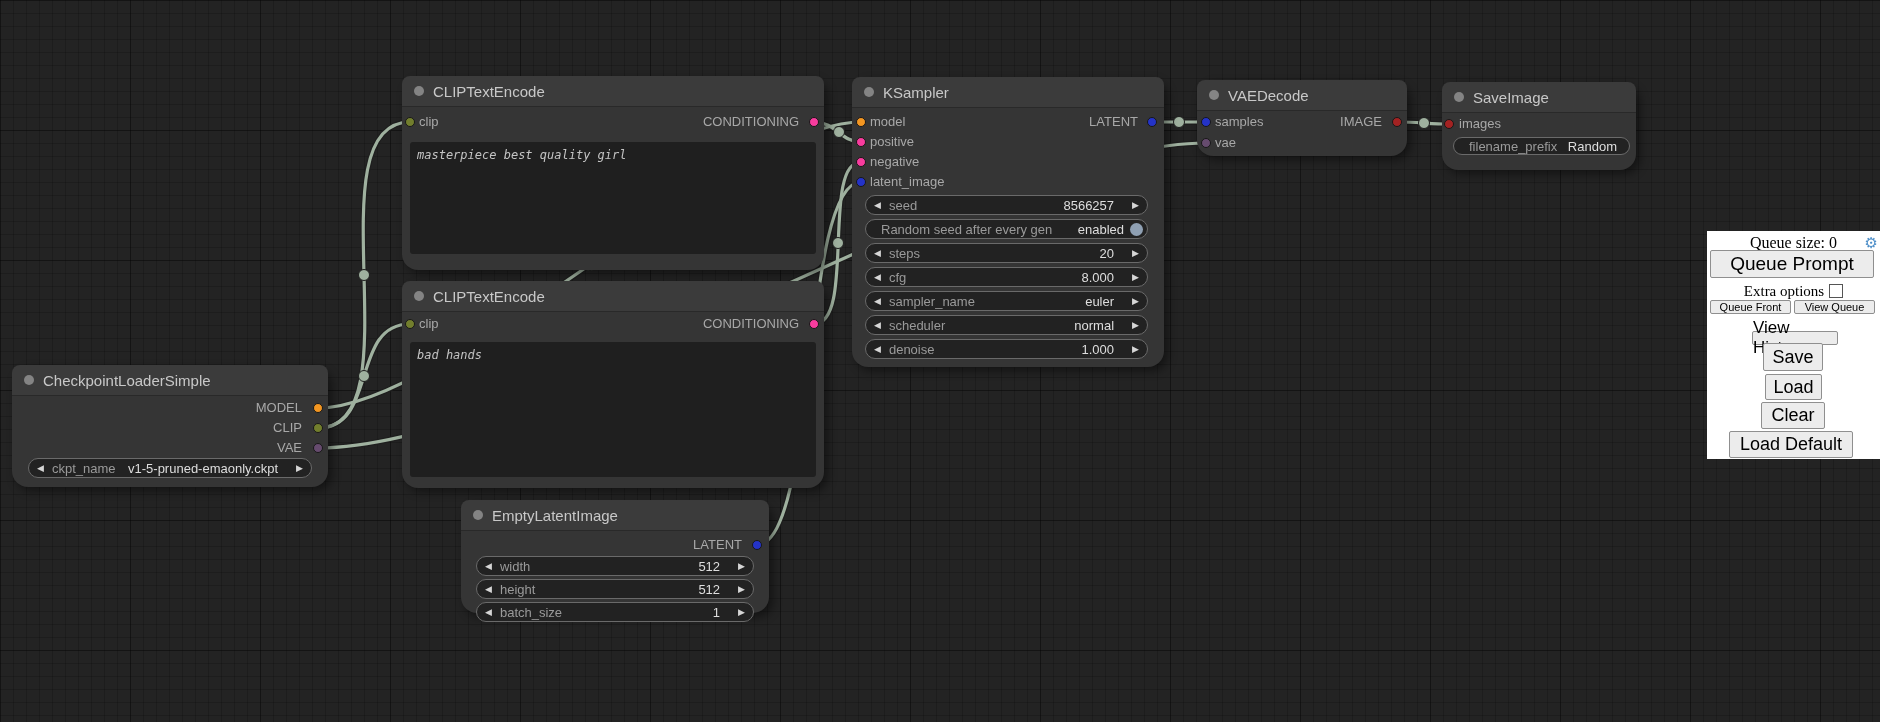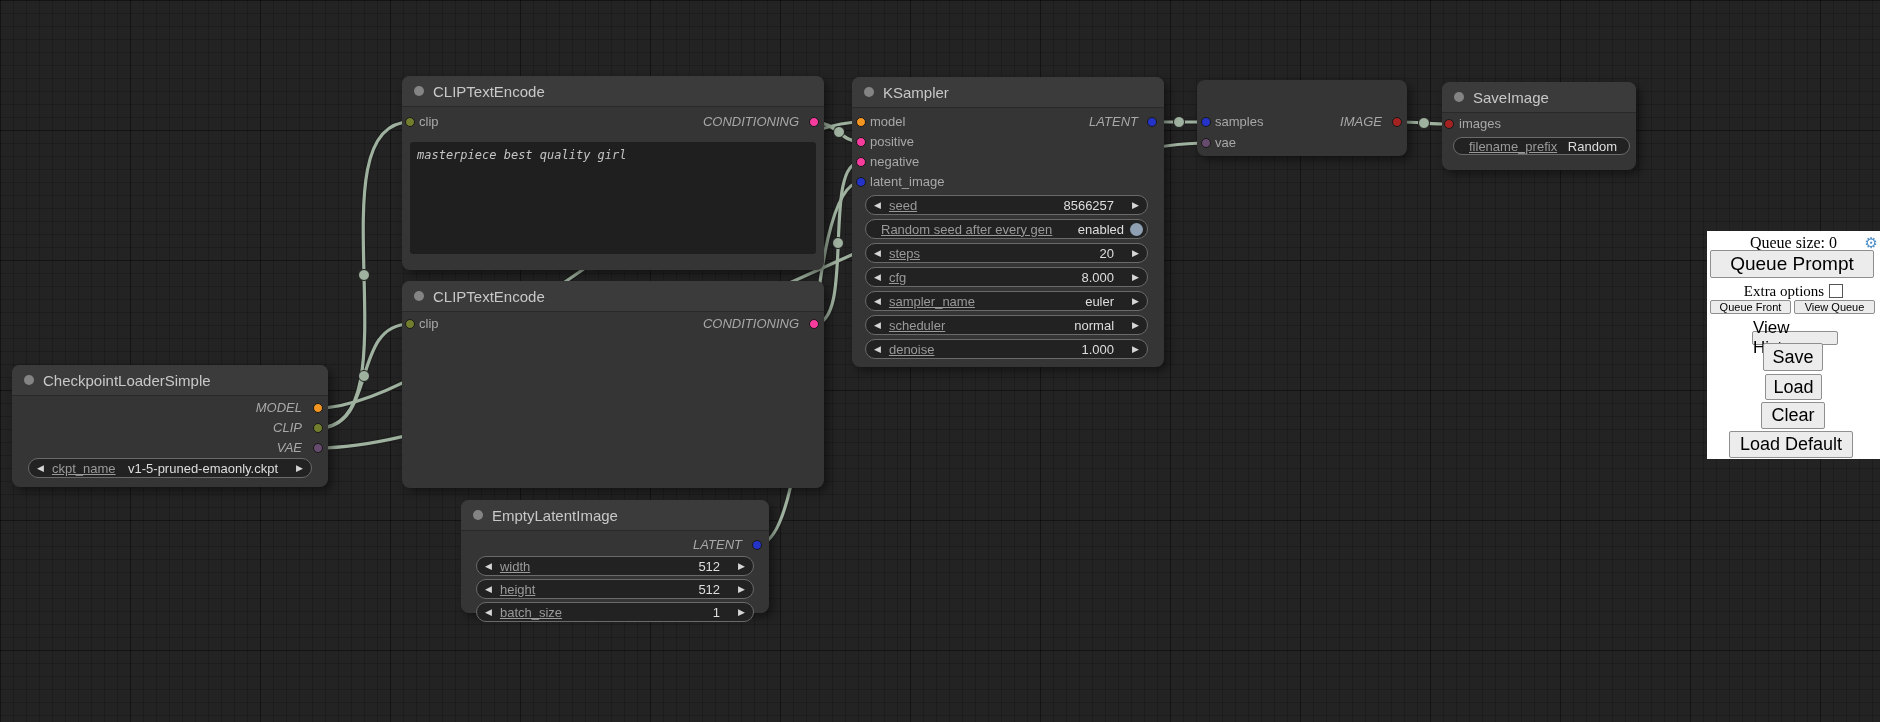--- a/index.html
+++ b/index.html
@@ -9,44 +9,44 @@
     background-color:#232323;
     background-image:
       linear-gradient(rgba(0,0,0,0.30) 1px, transparent 1px),
       linear-gradient(90deg, rgba(0,0,0,0.30) 1px, transparent 1px),
       linear-gradient(rgba(0,0,0,0.16) 1px, transparent 1px),
       linear-gradient(90deg, rgba(0,0,0,0.16) 1px, transparent 1px);
     background-size:130px 130px,130px 130px,13px 13px,13px 13px;
   }
   #links{position:absolute;left:0;top:0;z-index:0;}
   .node{
-    position:absolute;background:#353535;border-radius:8px;z-index:1;
+    position:absolute;background:#353535;border-radius:16px;z-index:1;
     box-shadow:4px 4px 10px rgba(0,0,0,0.45);
   }
   .node-header{
     height:30px;background:#3b3b3b;border-radius:8px 8px 0 0;
     border-bottom:1px solid #292929;display:flex;align-items:center;
   }
   .title-dot{width:10px;height:10px;border-radius:50%;background:#848484;margin:0 9px 0 12px;flex:0 0 auto;}
   .node-title{color:#c8c8c8;font-size:15px;white-space:nowrap;}
   .dot{position:absolute;width:10px;height:10px;border-radius:50%;background:#888;border:1px solid #181818;box-sizing:border-box;}
   .slot-label{position:absolute;color:#a8a8a8;font-size:13px;line-height:16px;white-space:nowrap;}
-  .slot-label.out{text-align:right;font-style:italic;}
+  .slot-label.out{text-align:right;}
   .textbox{
     position:absolute;background:#1f1f1f;border-radius:3px;
     font-family:"DejaVu Sans Mono",monospace;font-size:12px;line-height:15px;
     color:#c4c4c4;padding:6px 7px;box-sizing:border-box;white-space:pre-wrap;overflow:hidden;font-style:italic;
   }
   .widget{
     position:absolute;height:20px;background:#222222;border:1px solid #6a6a6a;
     border-radius:10px;box-sizing:border-box;display:flex;align-items:center;
     font-size:13px;white-space:nowrap;overflow:hidden;
   }
   .widget .arrow{color:#d6d6d6;font-size:9px;padding:0 8px;flex:0 0 auto;line-height:18px;}
-  .widget .wlabel{color:#9a9a9a;text-decoration:underline;}
+  .widget .wlabel{color:#9a9a9a;}
   .widget .wvalue{margin-left:auto;color:#dedede;padding-right:10px;}
   .widget.noarrow .wlabel{padding-left:15px;}
   .widget.noarrow .wvalue{padding-right:12px;}
   .toggle-dot{width:13px;height:13px;border-radius:50%;margin:0 4px 0 6px;flex:0 0 auto;}
   
   #menu{
     position:absolute;left:1707px;top:231px;width:173px;height:228px;
     background:#ffffff;z-index:2;color:#000;
   }
   .serif{font-family:"Liberation Serif",serif;}
@@ -132,20 +132,21 @@
 
 <div class="node" style="left:402px;top:281px;width:422px;height:207px">
   <div class="node-header">
     <span class="title-dot"></span>
     <span class="node-title">CLIPTextEncode</span>
   </div>
   <span class="dot" style="left: 3px; top: 38px; background: rgb(114, 126, 45);"></span>
   <span class="slot-label" style="left:17px;top:35px">clip</span>
   <span class="slot-label out" style="right:25px;top:35px">CONDITIONING</span>
   <span class="dot" style="left: 407px; top: 38px; background: rgb(248, 60, 158);"></span>
+  <div class="textbox" style="left:8px;top:61px;width:406px;height:135px">bad hands</div>
 </div>
 
 <div class="node" style="left:852px;top:77px;width:312px;height:290px">
   <div class="node-header">
     <span class="title-dot"></span>
     <span class="node-title">KSampler</span>
   </div>
   <span class="dot" style="left: 4px; top: 40px; background: rgb(243, 150, 33);"></span>
   <span class="slot-label" style="left:18px;top:37px">model</span>
   <span class="dot" style="left: 4px; top: 60px; background: rgb(248, 60, 158);"></span>
@@ -221,20 +222,24 @@
   </div>
   <div class="widget" style="left:15px;top:102px;width:278px">
     <span class="arrow">◀</span>
     <span class="wlabel">batch_size</span>
     <span class="wvalue">1</span>
     <span class="arrow">▶</span>
   </div>
 </div>
 
 <div class="node" style="left:1197px;top:80px;width:210px;height:76px">
+  <div class="node-header">
+    <span class="title-dot"></span>
+    <span class="node-title">VAEDecode</span>
+  </div>
   <span class="dot" style="left: 4px; top: 37px; background: rgb(36, 51, 200);"></span>
   <span class="slot-label" style="left:18px;top:34px">samples</span>
   <span class="dot" style="left: 4px; top: 58px; background: rgb(102, 75, 110);"></span>
   <span class="slot-label" style="left:18px;top:55px">vae</span>
   <span class="slot-label out" style="right:25px;top:34px">IMAGE</span>
   <span class="dot" style="left: 195px; top: 37px; background: rgb(163, 34, 34);"></span>
 </div>
 
 <div class="node" style="left:1442px;top:82px;width:194px;height:88px">
   <div class="node-header">

